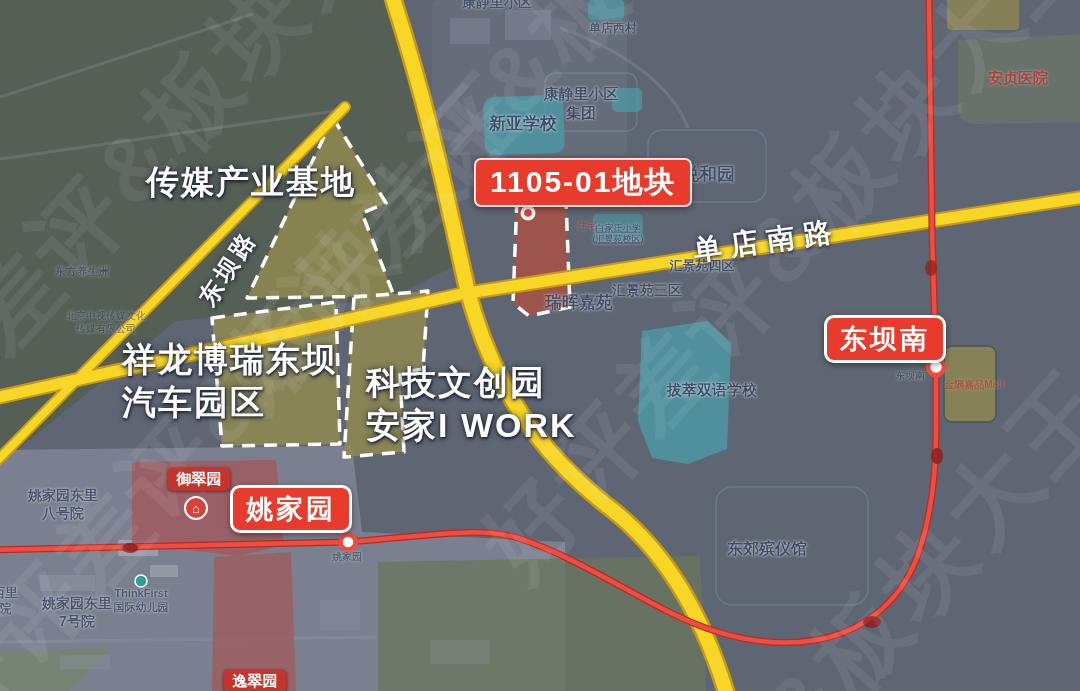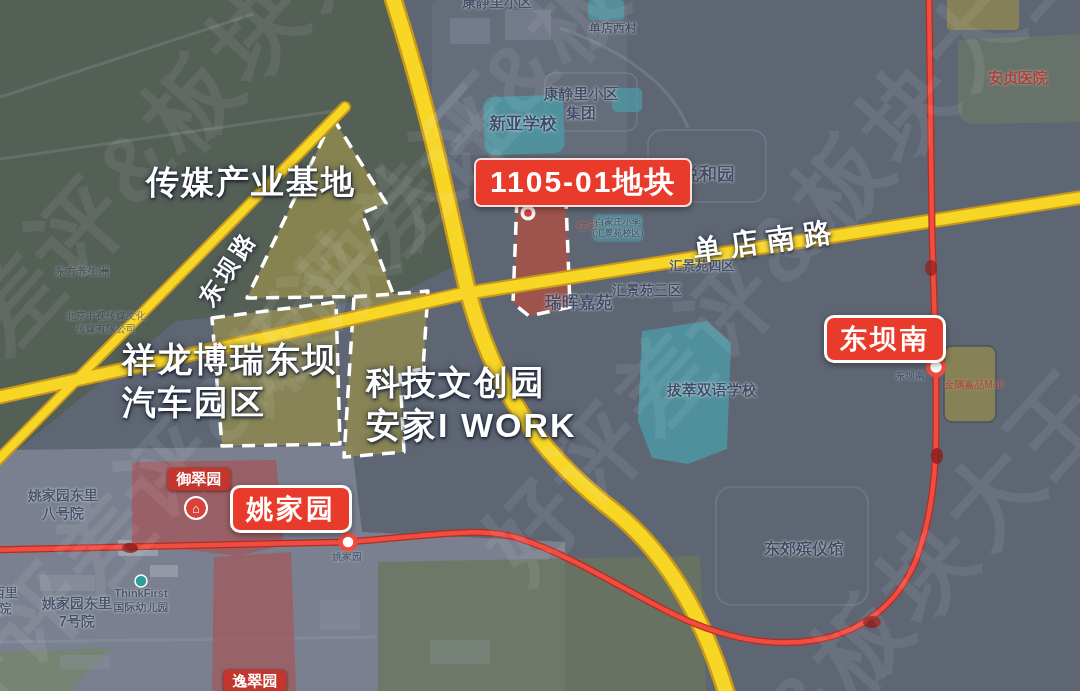--- a/index.html
+++ b/index.html
@@ -177,21 +177,21 @@
       </div>
       <div class="mlabel" style="left: 647px; top: 291px; font-size: 14px; opacity: 0.9;">
         <div>汇景苑三区</div>
       </div>
       <div class="mlabel" style="left: 579px; top: 303px; font-size: 17px; opacity: 0.9;">
         <div>瑞晖嘉苑</div>
       </div>
       <div class="mlabel" style="left: 692px; top: 390px; font-size: 15px; opacity: 0.95; padding-left: 40px;">
         <div>拔萃双语学校</div>
       </div>
-      <div class="mlabel" style="left: 804px; top: 549px; font-size: 16px; opacity: 0.95;">
+      <div class="mlabel" style="left: 767px; top: 549px; font-size: 16px; opacity: 0.95;">
         <div>东郊殡仪馆</div>
       </div>
       <div class="mlabel red" style="left: 1018px; top: 78px; font-size: 15px; opacity: 0.9;">
         <div>安贞医院</div>
       </div>
       <div class="mlabel red" style="left: 974px; top: 385px; font-size: 10px; opacity: 0.6;">
         <div>金隅嘉品Mall</div>
       </div>
       <div class="mlabel" style="left: 63px; top: 504px; font-size: 14px; opacity: 0.85;">
         <div>姚家园东里</div>
@@ -208,21 +208,21 @@
       <div class="mlabel" style="left: 141px; top: 601px; font-size: 11px; opacity: 0.8;">
         <div>ThinkFirst</div>
         <div>国际幼儿园</div>
       </div>
       <div class="mlabel" style="left: 910px; top: 376px; font-size: 10px; opacity: 0.55;">
         <div>东坝南</div>
       </div>
       <div class="mlabel" style="left: 347px; top: 557px; font-size: 10px; opacity: 0.55;">
         <div>姚家园</div>
       </div>
-      <div class="mlabel" style="left: 618px; top: 228px; font-size: 9px; opacity: 0.65;">
+      <div class="mlabel" style="left: 618px; top: 234px; font-size: 9px; opacity: 0.65; text-decoration: underline;">
         <div>白家庄小学</div>
         <div>(汇景苑校区)</div>
       </div>
       <div class="mlabel red" style="left: 551px; top: 226px; font-size: 10px; opacity: 0.5; margin-left: 36px;">
         <div>住宅</div>
       </div>
       <div class="mlabel" style="left: 82px; top: 272px; font-size: 11px; opacity: 0.5;">
         <div>东方养生洲</div>
       </div>
       <div class="mlabel" style="left: 106px; top: 322px; font-size: 10px; opacity: 0.5;">

